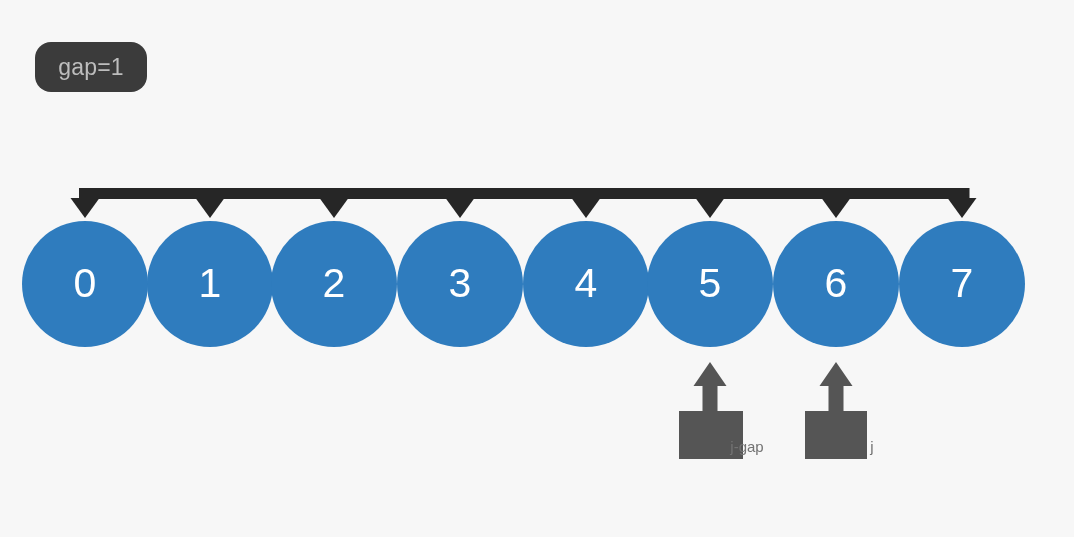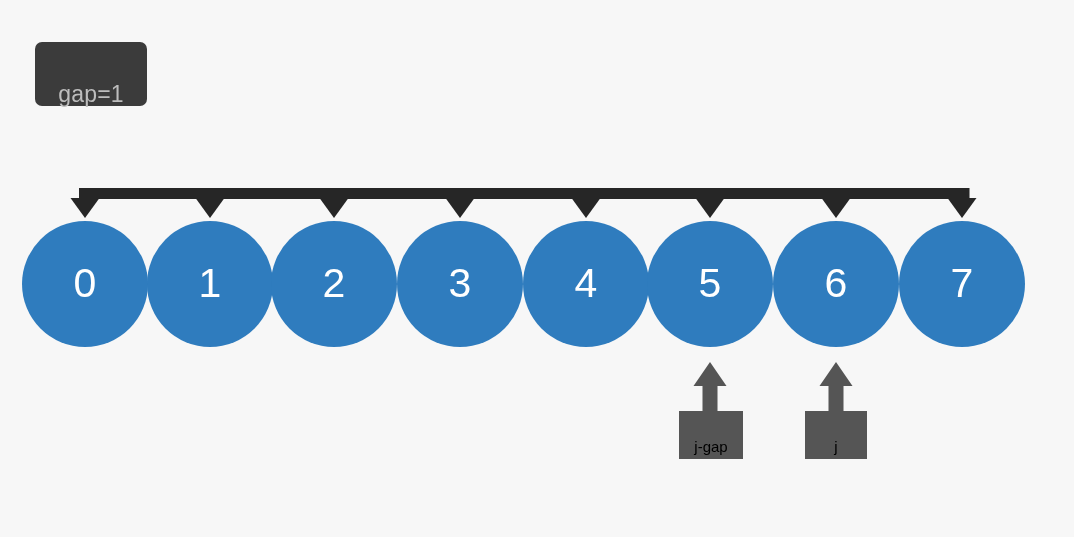--- a/index.html
+++ b/index.html
@@ -21,25 +21,25 @@
     width: 1074px;
     height: 537px;
   }
 
   
   .gap-badge {
     position: absolute;
     left: 35px;
     top: 42px;
     width: 112px;
-    height: 64px;
+    height: 50px;
     background: #3b3b3b;
-    border-radius: 7px;
+    border-radius: 16px;
     display: flex;
-    align-items: flex-end;
+    align-items: center;
     justify-content: center;
   }
   .gap-badge-label {
     color: #bdbdbd;
     font-size: 23px;
     font-family: "Liberation Sans", sans-serif;
     letter-spacing: 0.2px;
     line-height: 1;
   }
 
@@ -59,26 +59,27 @@
     font-size: 41px;
     font-family: "Liberation Sans", sans-serif;
     font-weight: 300;
     line-height: 1;
     pointer-events: none;
   }
 
   
   .pointer-label {
     position: absolute;
-    color: #000000;
+    color: #737373;
     font-size: 15px;
     font-family: "Liberation Sans", sans-serif;
     text-align: center;
     line-height: 1;
     pointer-events: none;
+    padding-left: 36px;
   }
 </style>
 </head>
 <body>
 
 <div id="stage">
 
   <div class="gap-badge">
     <span class="gap-badge-label">gap=1</span>
   </div>

